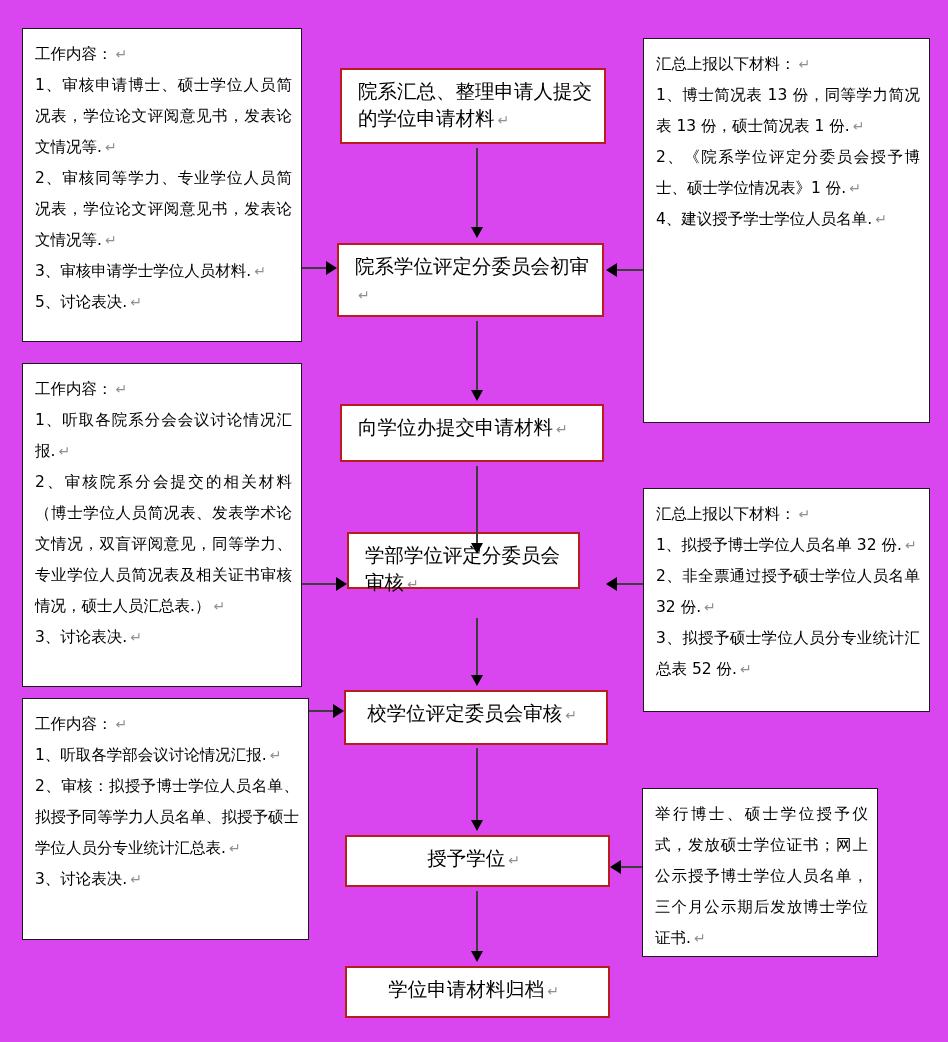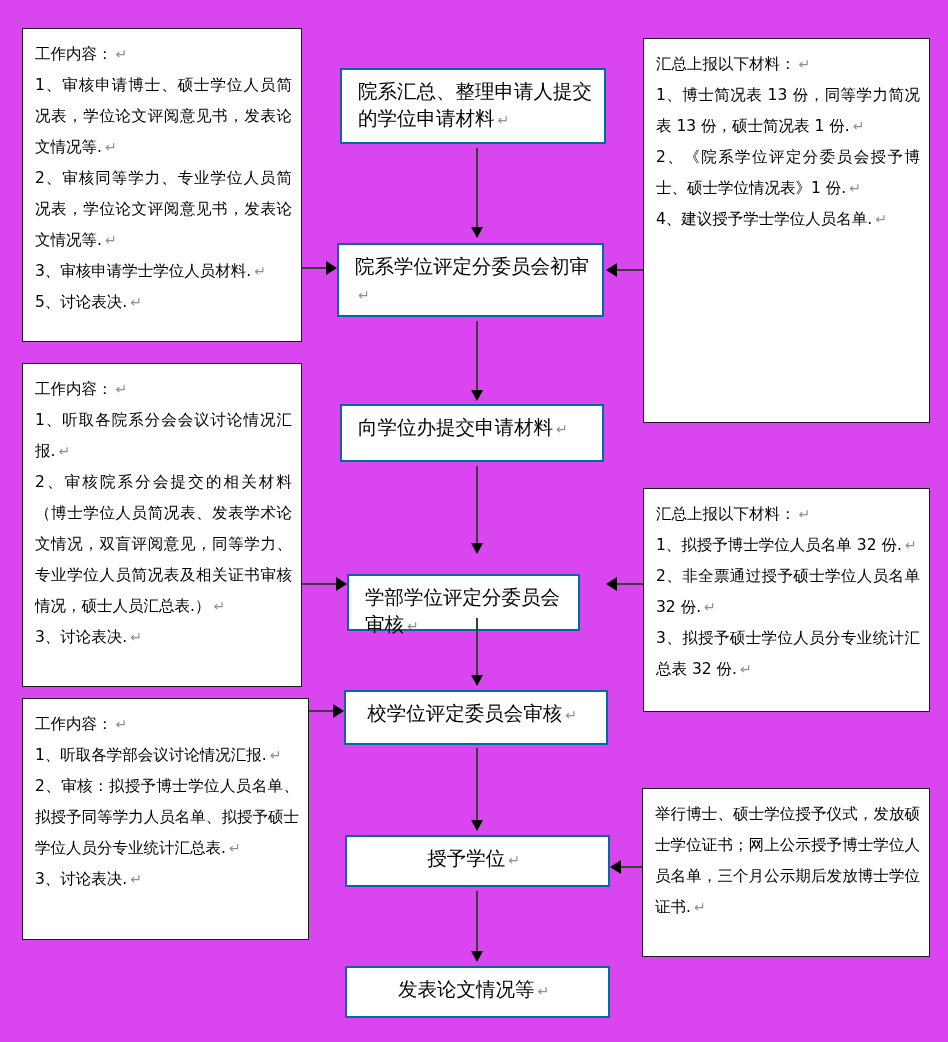--- a/index.html
+++ b/index.html
@@ -6,21 +6,21 @@
   #canvas{
     position:relative;
     width:948px;height:1042px;
     background:#d946ef;
     font-family:"DejaVu Sans",sans-serif;
     color:#000000;
     overflow:hidden;
   }
   .box{position:absolute;background:#ffffff;box-sizing:border-box;}
   .box.side{border:1.5px solid #1a1a1a;padding:10px 9px 0 12px;}
-  .box.center{border:2px solid #0369a1;padding:8px 8px 0 16px;}
+  .box.center{border:2px solid #b91c1c;padding:8px 8px 0 16px;}
   .box.center.tc{text-align:center;padding-left:0;}
   .para{margin:0;font-size:15.5px;line-height:31px;text-align:justify;}
   .para.tight{line-height:22px;}
   .cpara{margin:0;font-size:19.5px;line-height:27px;}
   .ret{color:#8f8f8f;margin-left:3px;font-size:14px;}
   
   .varrow{position:absolute;width:12px;}
   .varrow .line{position:absolute;left:5px;top:0;bottom:10px;width:1.5px;background:#3d3d3d;}
   .varrow .head{position:absolute;bottom:0;left:0;width:0;height:0;
     border-left:6px solid transparent;border-right:6px solid transparent;border-top:11px solid #000;}
@@ -66,51 +66,51 @@
   </div>
 
   <div class="box center" style="left:337px;top:243px;width:267px;height:74px">
     <p class="cpara"><span>院系学位评定分委员会初审</span><span class="ret">↵</span></p>
   </div>
 
   <div class="box center" style="left:340px;top:404px;width:264px;height:58px">
     <p class="cpara"><span>向学位办提交申请材料</span><span class="ret">↵</span></p>
   </div>
 
-  <div class="box center" style="left:347px;top:574px;width:233px;height:57px">
+  <div class="box center" style="left:347px;top:532px;width:233px;height:57px">
     <p class="cpara"><span>学部学位评定分委员会审核</span><span class="ret">↵</span></p>
   </div>
 
   <div class="box center tc" style="left:344px;top:690px;width:264px;height:55px">
     <p class="cpara"><span>校学位评定委员会审核</span><span class="ret">↵</span></p>
   </div>
 
   <div class="box center tc" style="left:345px;top:835px;width:265px;height:52px">
     <p class="cpara"><span>授予学位</span><span class="ret">↵</span></p>
   </div>
 
   <div class="box center tc" style="left:345px;top:966px;width:265px;height:52px">
-    <p class="cpara"><span>发表论文情况等</span><span class="ret">↵</span></p>
+    <p class="cpara"><span>学位申请材料归档</span><span class="ret">↵</span></p>
   </div>
 
   <div class="box side" style="left:643px;top:38px;width:287px;height:385px">
     <p class="para"><span>汇总上报以下材料：</span><span class="ret">↵</span></p>
     <p class="para"><span>1、博士简况表 13 份，同等学力简况表 13 份，硕士简况表 1 份.</span><span class="ret">↵</span></p>
     <p class="para"><span>2、《院系学位评定分委员会授予博士、硕士学位情况表》1 份.</span><span class="ret">↵</span></p>
     <p class="para"><span>4、建议授予学士学位人员名单.</span><span class="ret">↵</span></p>
   </div>
 
   <div class="box side" style="left:643px;top:488px;width:287px;height:224px">
     <p class="para"><span>汇总上报以下材料：</span><span class="ret">↵</span></p>
     <p class="para"><span>1、拟授予博士学位人员名单 32 份.</span><span class="ret">↵</span></p>
     <p class="para"><span>2、非全票通过授予硕士学位人员名单 32 份.</span><span class="ret">↵</span></p>
-    <p class="para"><span>3、拟授予硕士学位人员分专业统计汇总表 32 份.</span><span class="ret">↵</span></p>
+    <p class="para"><span>3、拟授予硕士学位人员分专业统计汇总表 52 份.</span><span class="ret">↵</span></p>
   </div>
 
-  <div class="box side" style="left:642px;top:788px;width:288px;height:169px">
+  <div class="box side" style="left:642px;top:788px;width:236px;height:169px">
     <p class="para"><span>举行博士、硕士学位授予仪式，发放硕士学位证书；网上公示授予博士学位人员名单，三个月公示期后发放博士学位证书.</span><span class="ret">↵</span></p>
   </div>
 
   <div class="varrow" style="left:471px;top:148px;height:90px">
       <div class="line"></div>
       <div class="head"></div>
     </div>
   <div class="varrow" style="left:471px;top:321px;height:80px">
       <div class="line"></div>
       <div class="head"></div>

